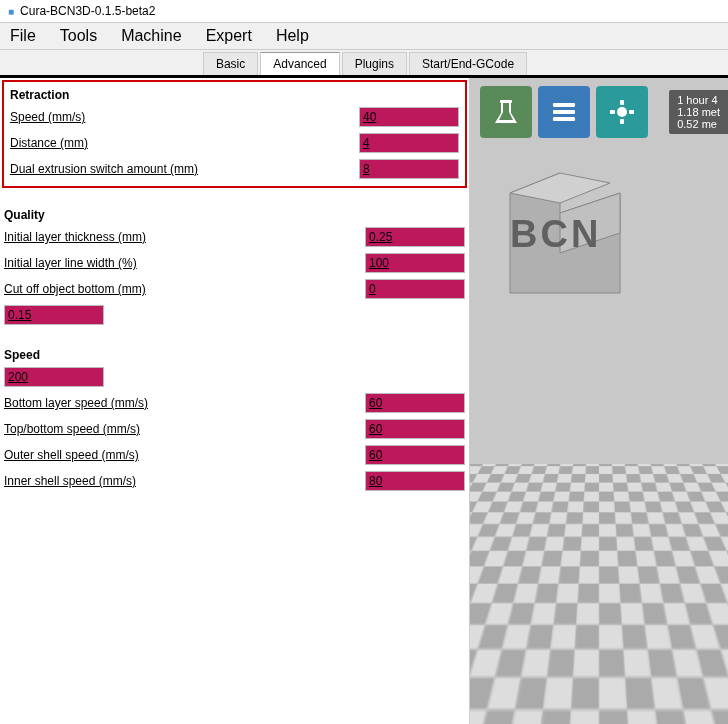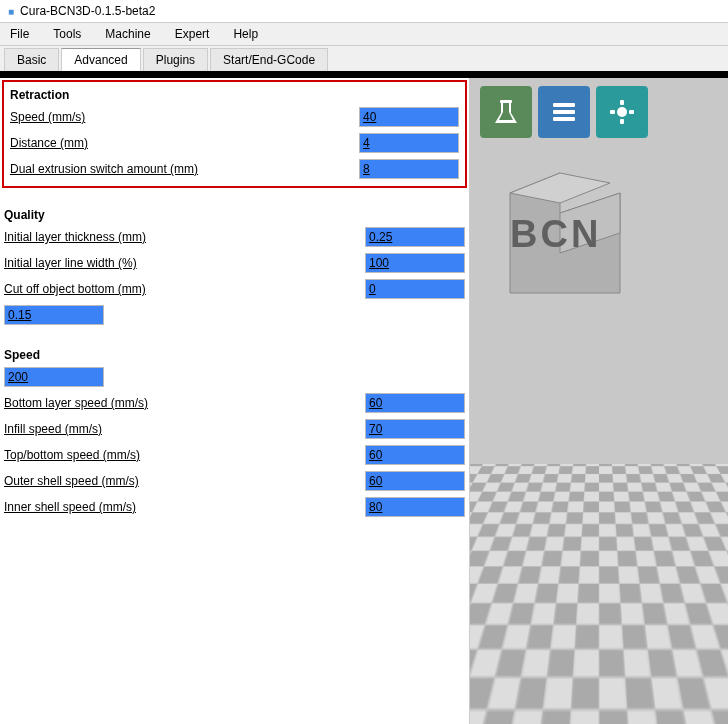--- a/index.html
+++ b/index.html
@@ -24,34 +24,35 @@
       color: #000;
     }
 
     
     .menu-bar {
       background: #f0f0f0;
       border-bottom: 1px solid #ccc;
       padding: 2px 4px;
       display: flex;
       gap: 12px;
-      font-size: 12px;
+      font-size: 16px;
     }
     .menu-item {
       padding: 2px 6px;
       cursor: pointer;
       color: #000;
     }
 
     
     .tabs {
       display: flex;
       background: #f0f0f0;
-      border-bottom: 7px solid #000000;
+      border-bottom: 3px solid #000000;
       padding: 2px 0 0 4px;
+      justify-content: center;
     }
     .tab {
       padding: 4px 12px;
       border: 1px solid #ccc;
       border-bottom: none;
       background: #e8e8e8;
       cursor: pointer;
       font-size: 12px;
       margin-right: 2px;
       color: #000;
@@ -113,21 +114,21 @@
       text-decoration: underline;
     }
     .form-label {
       flex: 1;
       font-size: 12px;
       color: #000;
     }
     .form-input {
       width: 100px;
       border: 1px solid #bbb;
-      background: #3b82f6;
+      background: #be185d;
       padding: 1px 3px;
       font-size: 12px;
       height: 20px;
     }
     .form-input-check {
       width: 18px;
       height: 18px;
     }
 
     
@@ -255,24 +256,20 @@
     <div>
       <div class="section-header">Speed</div>
       <div class="form-row">
         <input class="form-input" type="text" value="200" style="">
       </div>
       <div class="form-row">
         <span class="form-label">Bottom layer speed (mm/s)</span>
         <input class="form-input" type="text" value="60" style="">
       </div>
       <div class="form-row">
-        <span class="form-label">Infill speed (mm/s)</span>
-        <input class="form-input" type="text" value="70" style="">
-      </div>
-      <div class="form-row">
         <span class="form-label">Top/bottom speed (mm/s)</span>
         <input class="form-input" type="text" value="60" style="">
       </div>
       <div class="form-row">
         <span class="form-label">Outer shell speed (mm/s)</span>
         <input class="form-input" type="text" value="60" style="">
       </div>
       <div class="form-row">
         <span class="form-label">Inner shell speed (mm/s)</span>
         <input class="form-input" type="text" value="80" style="">
@@ -302,20 +299,25 @@
         <svg width="30" height="30" viewBox="0 0 30 30" fill="white">
           <circle cx="15" cy="15" r="5" fill="white"></circle>
           <rect x="13" y="3" width="4" height="5" rx="1" fill="white"></rect>
           <rect x="13" y="22" width="4" height="5" rx="1" fill="white"></rect>
           <rect x="3" y="13" width="5" height="4" rx="1" fill="white"></rect>
           <rect x="22" y="13" width="5" height="4" rx="1" fill="white"></rect>
         </svg>
       </div>
     </div>
 
+    <div class="right-panel-stats">
+      <div>1 hour 4</div>
+      <div>1.18 met</div>
+      <div>0.52 me</div>
+    </div>
 
     <div style="position:absolute; top:75px; left:10px; right:0; bottom:0;">
 
       <svg width="220" height="160" viewBox="0 0 220 160" style="position:absolute; top:0; left:0;">
 
         <polygon points="30,140 30,40 80,20 80,60 140,40 140,140" fill="#b0b0b0" stroke="#888" stroke-width="1"></polygon>
         <polygon points="30,40 80,20 130,30 80,50" fill="#d0d0d0" stroke="#888" stroke-width="1"></polygon>
         <polygon points="80,60 140,40 140,80 80,100" fill="#c0c0c0" stroke="#888" stroke-width="1"></polygon>
       </svg>
 

